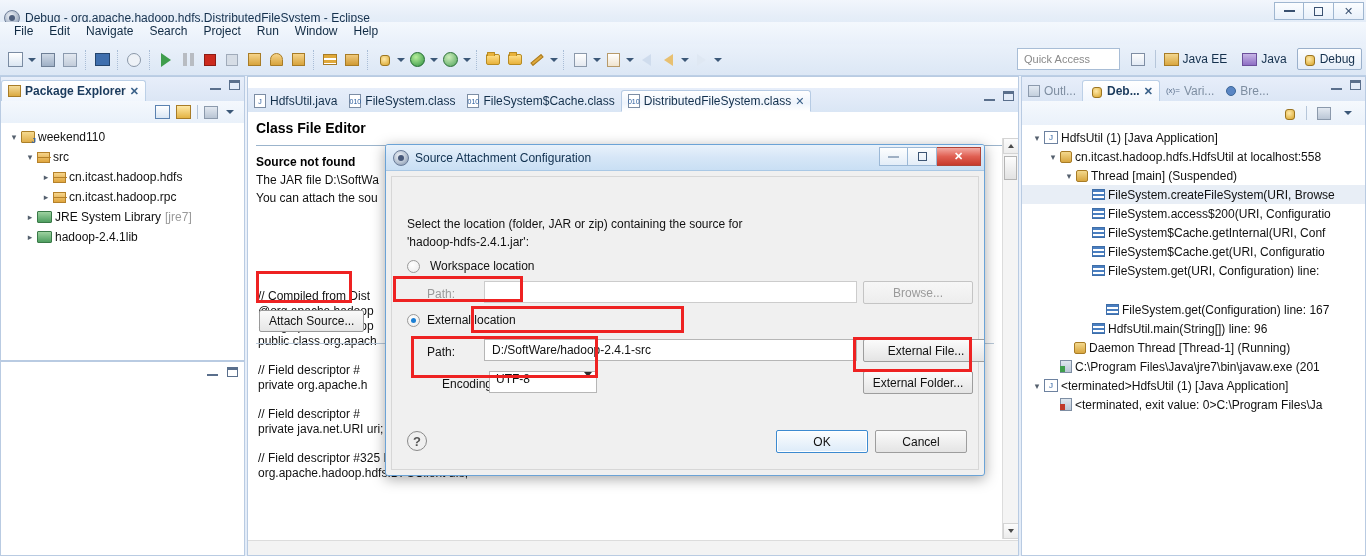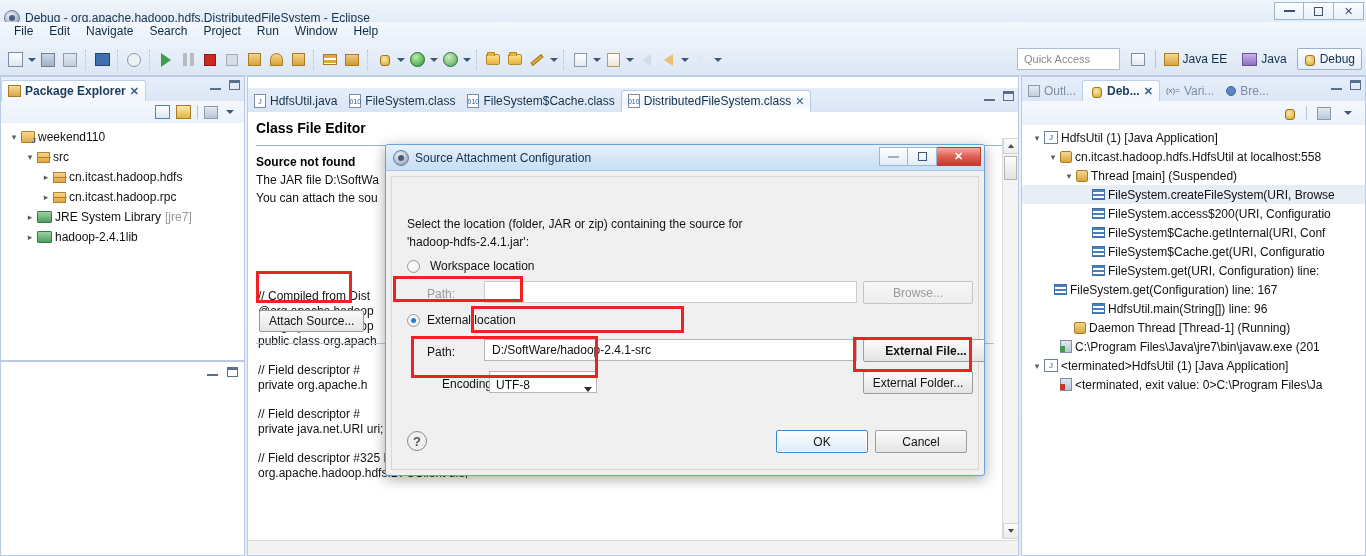--- a/index.html
+++ b/index.html
@@ -295,21 +295,21 @@
   }
   .dlg-btn.disabled { color: #9a9a9a; border-color: #c4c4c4;
     background: linear-gradient(to bottom, #f7f7f7 0%, #ededed 100%); }
   .dlg-btn.default {
     border: 1px solid #3c8ad0;
     background: linear-gradient(to bottom, #fcfdfe 0%, #dcebf9 100%);
     box-shadow: inset 0 0 0 1px #ffffff;
   }
   .combo {
     height: 22px; background: #ffffff; border: 1px solid #b6b6b6;
-    display: flex; align-items: flex-end; justify-content: space-between;
+    display: flex; align-items: flex-start; justify-content: space-between;
     padding: 0 4px 0 6px; font-size: 12px; color: #111;
   }
   .caret { border-left: 4px solid transparent; border-right: 4px solid transparent; border-top: 5px solid #2c2c2c; }
   .help-q {
     width: 20px; height: 20px; border-radius: 50%; border: 1.5px solid #8a8a8a;
     display: flex; align-items: center; justify-content: center;
     font-size: 13px; color: #555; font-weight: bold;
   }
 
   
@@ -709,21 +709,21 @@
         <span>FileSystem$Cache.getInternal(URI, Conf</span>
       </div>
       <div class="drow" style="padding-left:70px;">
         <span class="tico stackico ic"></span>
         <span>FileSystem$Cache.get(URI, Configuratio</span>
       </div>
       <div class="drow" style="padding-left:70px;">
         <span class="tico stackico ic"></span>
         <span>FileSystem.get(URI, Configuration) line:</span>
       </div>
-      <div class="drow" style="padding-left:32px;">
+      <div class="drow" style="padding-left:84px;margin-top:20px;">
         <span class="tico stackico ic"></span>
         <span>FileSystem.get(Configuration) line: 167</span>
       </div>
       <div class="drow" style="padding-left:70px;">
         <span class="tico stackico ic"></span>
         <span>HdfsUtil.main(String[]) line: 96</span>
       </div>
 
       <div class="drow" style="padding-left:52px;">
         <span class="tico threadico ic"></span>
@@ -776,21 +776,21 @@
       <div class="dlg-input disabled" style="position:absolute;left:92px;top:104px;width:373px;"></div>
       <div class="dlg-btn disabled" style="position:absolute;left:471px;top:104px;width:110px;">Browse...</div>
 
       <div style="position:absolute;left:15px;top:136px;display:flex;align-items:center;gap:7px;">
         <span class="radio on"></span>
         <span class="dlg-text">External location</span>
       </div>
 
       <div class="dlg-text" style="position:absolute;left:35px;top:168px;">Path:</div>
       <div class="dlg-input" style="position:absolute;left:92px;top:162px;width:373px;">D:/SoftWare/hadoop-2.4.1-src</div>
-      <div class="dlg-btn" style="position:absolute;left:471px;top:162px;width:126px;font-weight:bold;">External File...</div>
+      <div class="dlg-btn" style="position:absolute;left:471px;top:162px;width:126px;">External File...</div>
 
       <div class="dlg-text" style="position:absolute;left:50px;top:200px;">Encoding:</div>
       <div class="combo" style="position:absolute;left:97px;top:194px;width:108px;">
         <span>UTF-8</span>
         <span class="caret"></span>
       </div>
       <div class="dlg-btn" style="position:absolute;left:471px;top:194px;width:110px;">External Folder...</div>
 
       <div class="help-q" style="position:absolute;left:15px;bottom:18px;">?</div>
       <div class="dlg-btn default" style="position:absolute;left:384px;bottom:16px;width:92px;">OK</div>

